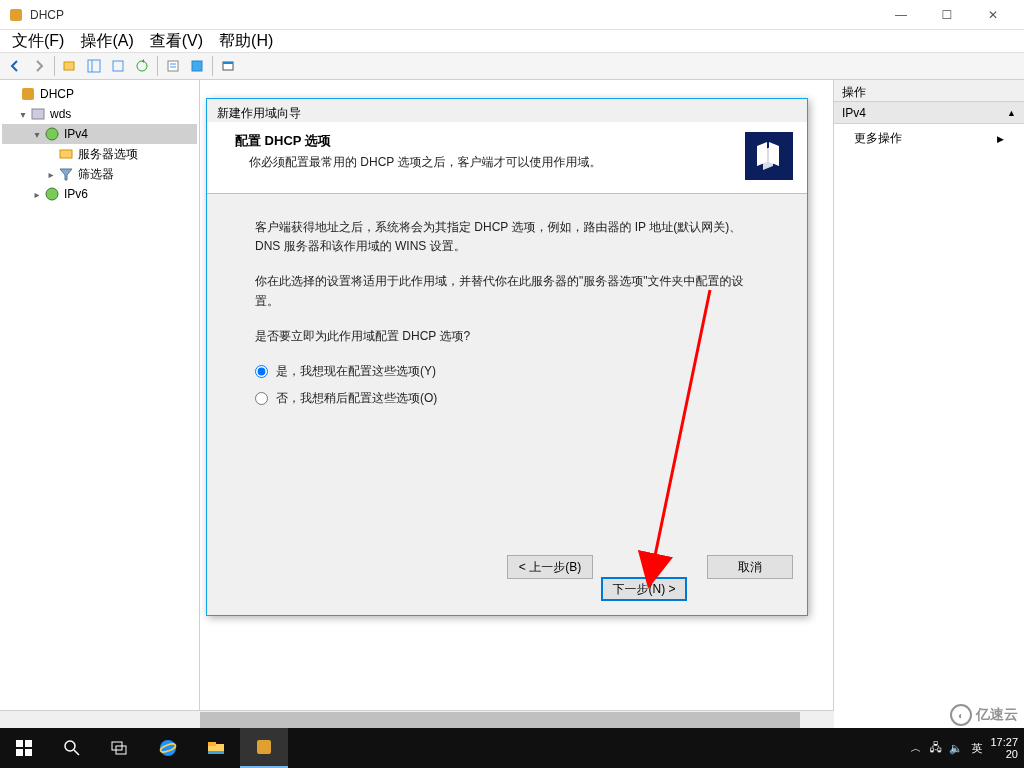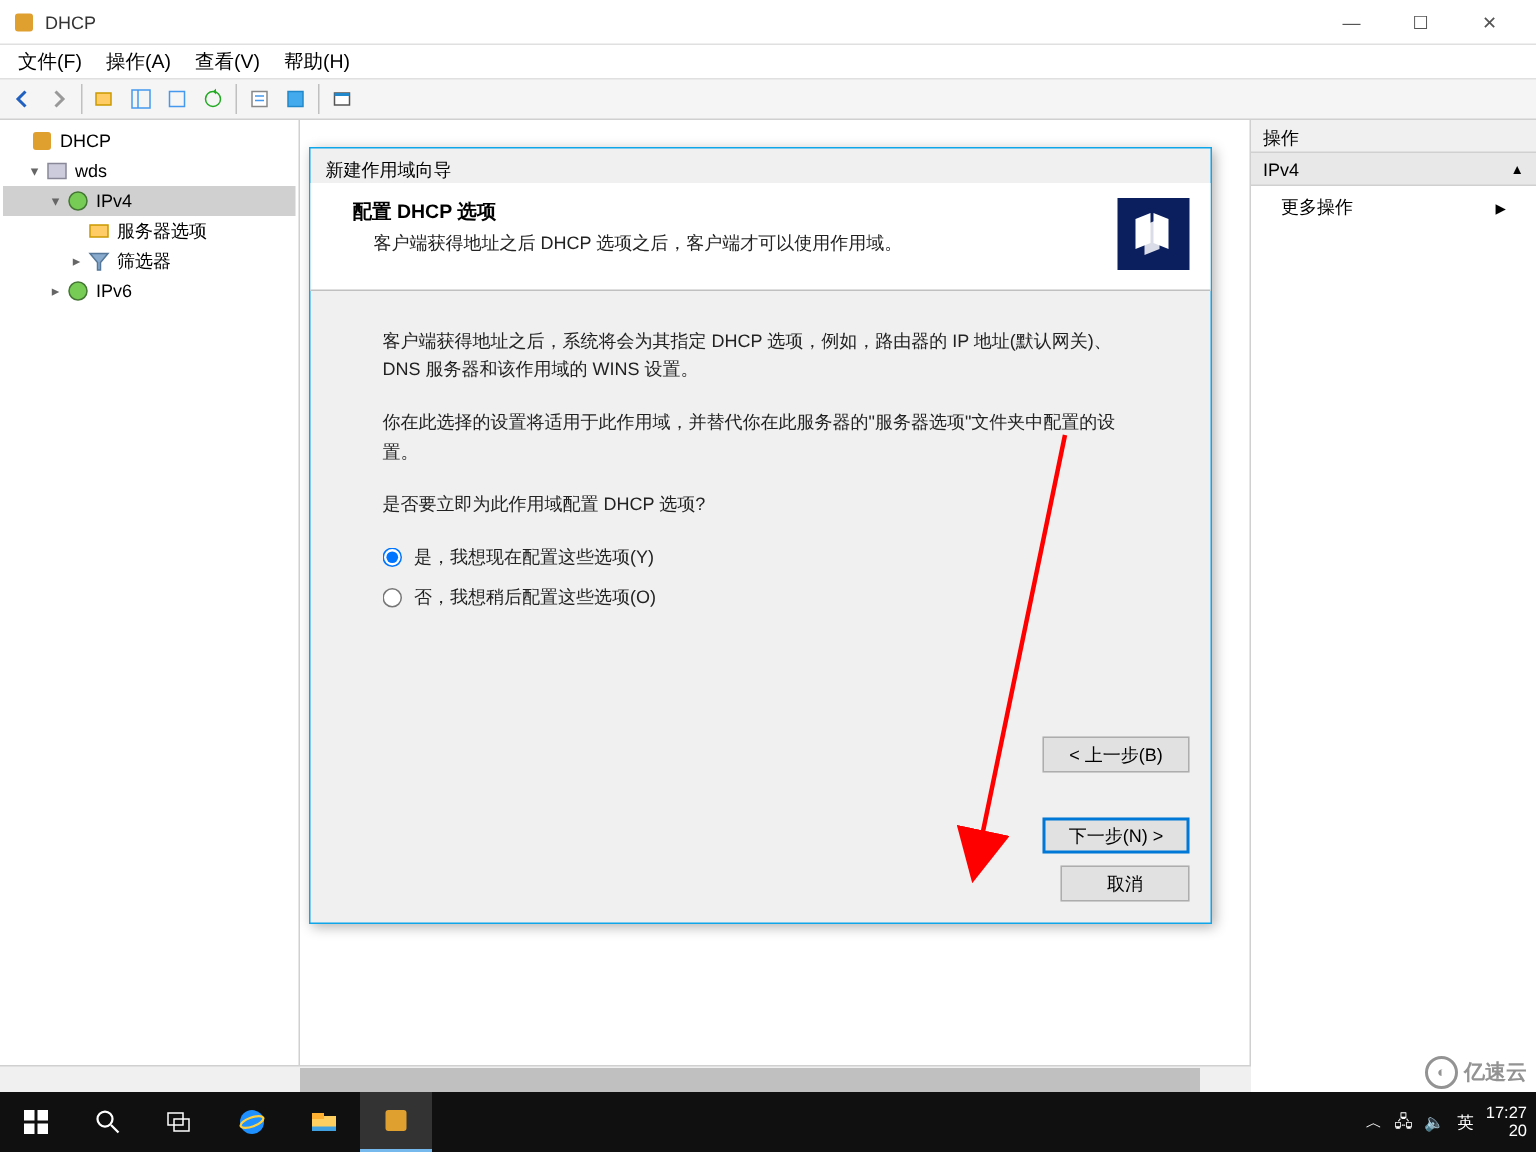--- a/index.html
+++ b/index.html
@@ -6,21 +6,21 @@
 body { width: 1024px; height: 768px; background: #f0f0f0; overflow: hidden; position: relative; }
 
 
 .titlebar { height: 30px; background: #fff; display: flex; align-items: center; padding: 0 8px; border-bottom: 1px solid #e0e0e0; }
 .titlebar .icon { width: 16px; height: 16px; margin-right: 6px; }
 .titlebar .title { font-size: 12px; color: #333; flex: 1; }
 .winbtns { display: flex; }
 .winbtn { width: 46px; height: 30px; display: flex; align-items: center; justify-content: center; color: #555; font-size: 12px; }
 
 
-.menubar { height: 22px; background: #fff; display: flex; align-items: center; padding: 0 4px; font-size: 13px; }
+.menubar { height: 22px; background: #fff; display: flex; align-items: center; padding: 0 4px; font-size: 16px; }
 .menubar .item { padding: 2px 8px; }
 
 
 .toolbar { height: 28px; background: #f5f5f5; border-top: 1px solid #e0e0e0; border-bottom: 1px solid #d0d0d0; display: flex; align-items: center; padding: 0 4px; gap: 2px; }
 .tb-btn { width: 22px; height: 22px; display: flex; align-items: center; justify-content: center; border: 1px solid transparent; }
 .tb-sep { width: 1px; height: 20px; background: #c0c0c0; margin: 0 2px; }
 
 
 .main { display: flex; height: 650px; background: #fff; }
 .tree { width: 200px; border-right: 1px solid #d0d0d0; padding: 4px 2px; font-size: 12px; background: #fff; }
@@ -39,21 +39,21 @@
 .wizard { position: absolute; left: 206px; top: 98px; width: 602px; height: 518px; background: #f0f0f0; border: 1px solid #0ea5e9; box-shadow: 2px 2px 8px rgba(0,0,0,0.3); z-index: 10; }
 .wiz-head { height: 72px; background: #fff; border-bottom: 1px solid #c0c0c0; padding: 10px 14px; display: flex; }
 .wiz-head-text { flex: 1; }
 .wiz-heading { font-size: 13px; font-weight: bold; padding-left: 14px; }
 .wiz-sub { font-size: 12px; padding-left: 28px; padding-top: 4px; color: #222; }
 .wiz-icon { width: 48px; height: 48px; background: #0b1e5e; display: flex; align-items: center; justify-content: center; }
 .wiz-body { padding: 24px 48px; font-size: 12px; color: #222; line-height: 1.6; }
 .wiz-body p { margin-bottom: 16px; }
 .wiz-radio { display: flex; align-items: center; margin: 8px 0; }
 .wiz-radio input { margin-right: 8px; }
-.wiz-btns { position: absolute; bottom: 14px; right: 14px; display: flex; gap: 8px; flex-direction: column; }
+.wiz-btns { position: absolute; bottom: 14px; right: 14px; display: flex; gap: 8px; }
 .wiz-btn { min-width: 86px; height: 24px; background: #e1e1e1; border: 1px solid #adadad; font-size: 12px; }
 .wiz-btn.primary { border: 2px solid #0078d7; margin-top: 22px; }
 
 
 .arrow-svg { position: absolute; left: 420px; top: 280px; z-index: 20; pointer-events: none; }
 
 
 .taskbar { position: absolute; bottom: 0; left: 0; right: 0; height: 40px; background: #101010; display: flex; align-items: center; }
 .task-item { width: 48px; height: 40px; display: flex; align-items: center; justify-content: center; color: #fff; }
 .task-item.active { background: #333; border-bottom: 2px solid #76b9ed; }
@@ -208,21 +208,21 @@
       <span class="tri">▶</span>
     </div>
   </div>
 </div>
 
 <div class="wizard">
   <div style="padding:6px 10px 0 10px; font-size:12px;">新建作用域向导</div>
   <div class="wiz-head">
     <div class="wiz-head-text">
       <div class="wiz-heading">配置 DHCP 选项</div>
-      <div class="wiz-sub">客户端获得地址之后 DHCP 选项之后，客户端才可以使用作用域。</div>
+      <div class="wiz-sub">你必须配置最常用的 DHCP 选项之后，客户端才可以使用作用域。</div>
     </div>
     <div class="wiz-icon">
       <svg width="40" height="40" viewBox="0 0 40 40">
           <g fill="#fff">
             <path d="M8 10 L18 6 L18 26 L8 30 Z"></path>
             <path d="M20 6 L30 10 L30 30 L20 26 Z"></path>
             <path d="M14 14 L24 10 L24 30 L14 34 Z" opacity="0.85"></path>
           </g>
         </svg>
     </div>

